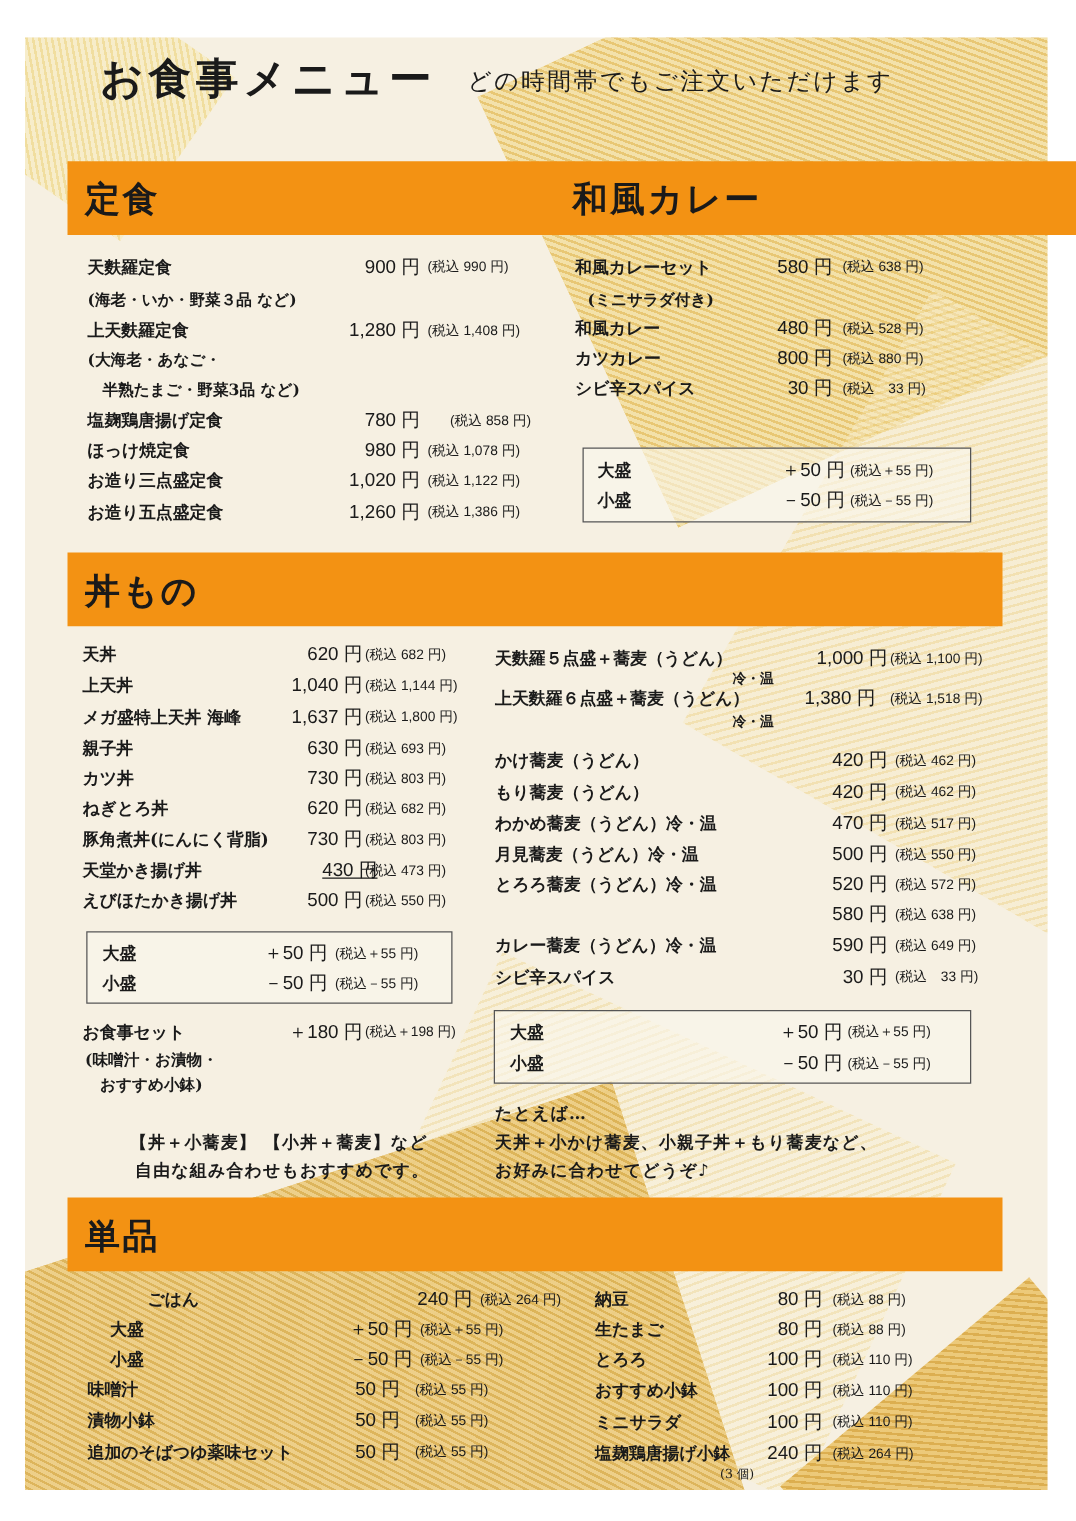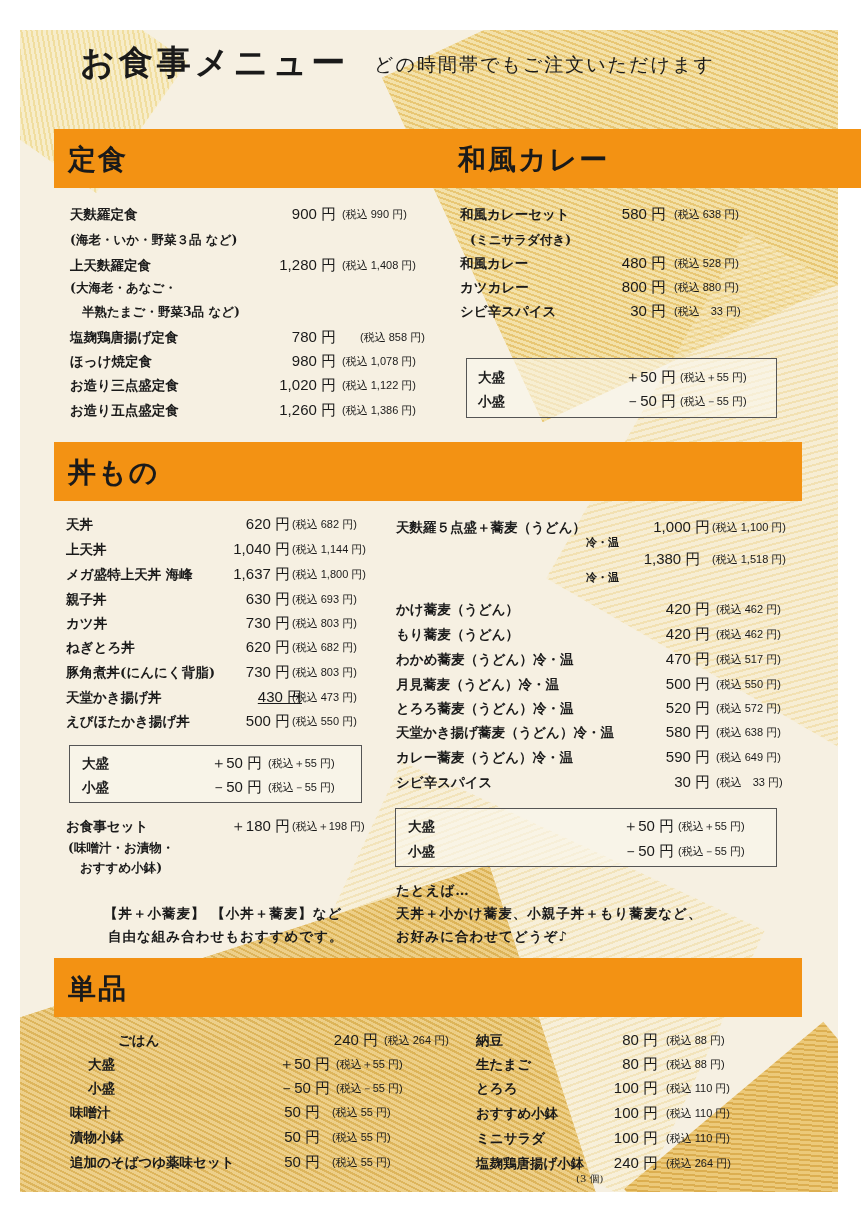--- a/index.html
+++ b/index.html
@@ -196,20 +196,21 @@
 <div class="note" style="left:104px;top:905px;">【丼＋小蕎麦】 【小丼＋蕎麦】など</div>
 <div class="note" style="left:108px;top:928px;">自由な組み合わせもおすすめです。</div>
 
 <div class="row" style="left:396px;top:516px;width:410px;text-decoration:underline;">
   <span class="nm">天麩羅５点盛＋蕎麦（うどん）</span>
   <span class="pr" style="left:238px;width:76px;">1,000 円</span>
   <span class="tx" style="left:316px;">(税込 1,100 円)</span>
 </div>
 <div class="tiny" style="left:586px;top:535px;">冷・温</div>
 <div class="row" style="left:396px;top:548px;width:410px;">
+  <span class="nm">上天麩羅６点盛＋蕎麦（うどん）</span>
   <span class="pr" style="left:238px;width:76px;text-align:center;">1,380 円</span>
   <span class="tx" style="left:316px;">(税込 1,518 円)</span>
 </div>
 <div class="tiny" style="left:586px;top:570px;">冷・温</div>
 
 <div class="row" style="left:396px;top:598px;width:410px;">
   <span class="nm">かけ蕎麦（うどん）</span>
   <span class="pr" style="left:250px;width:64px;">420 円</span>
   <span class="tx" style="left:320px;">(税込 462 円)</span>
 </div>
@@ -227,21 +228,20 @@
   <span class="nm">月見蕎麦（うどん）冷・温</span>
   <span class="pr" style="left:250px;width:64px;">500 円</span>
   <span class="tx" style="left:320px;">(税込 550 円)</span>
 </div>
 <div class="row" style="left:396px;top:697px;width:410px;">
   <span class="nm">とろろ蕎麦（うどん）冷・温</span>
   <span class="pr" style="left:250px;width:64px;">520 円</span>
   <span class="tx" style="left:320px;">(税込 572 円)</span>
 </div>
 <div class="row" style="left:396px;top:721px;width:410px;">
-  <span class="nm">天堂かき揚げ蕎麦（うどん）冷・温</span>
   <span class="pr" style="left:250px;width:64px;">580 円</span>
   <span class="tx" style="left:320px;">(税込 638 円)</span>
 </div>
 <div class="row" style="left:396px;top:746px;width:410px;">
   <span class="nm">カレー蕎麦（うどん）冷・温</span>
   <span class="pr" style="left:250px;width:64px;">590 円</span>
   <span class="tx" style="left:320px;">(税込 649 円)</span>
 </div>
 <div class="row" style="left:396px;top:771px;width:410px;">
   <span class="nm">シビ辛スパイス</span>

